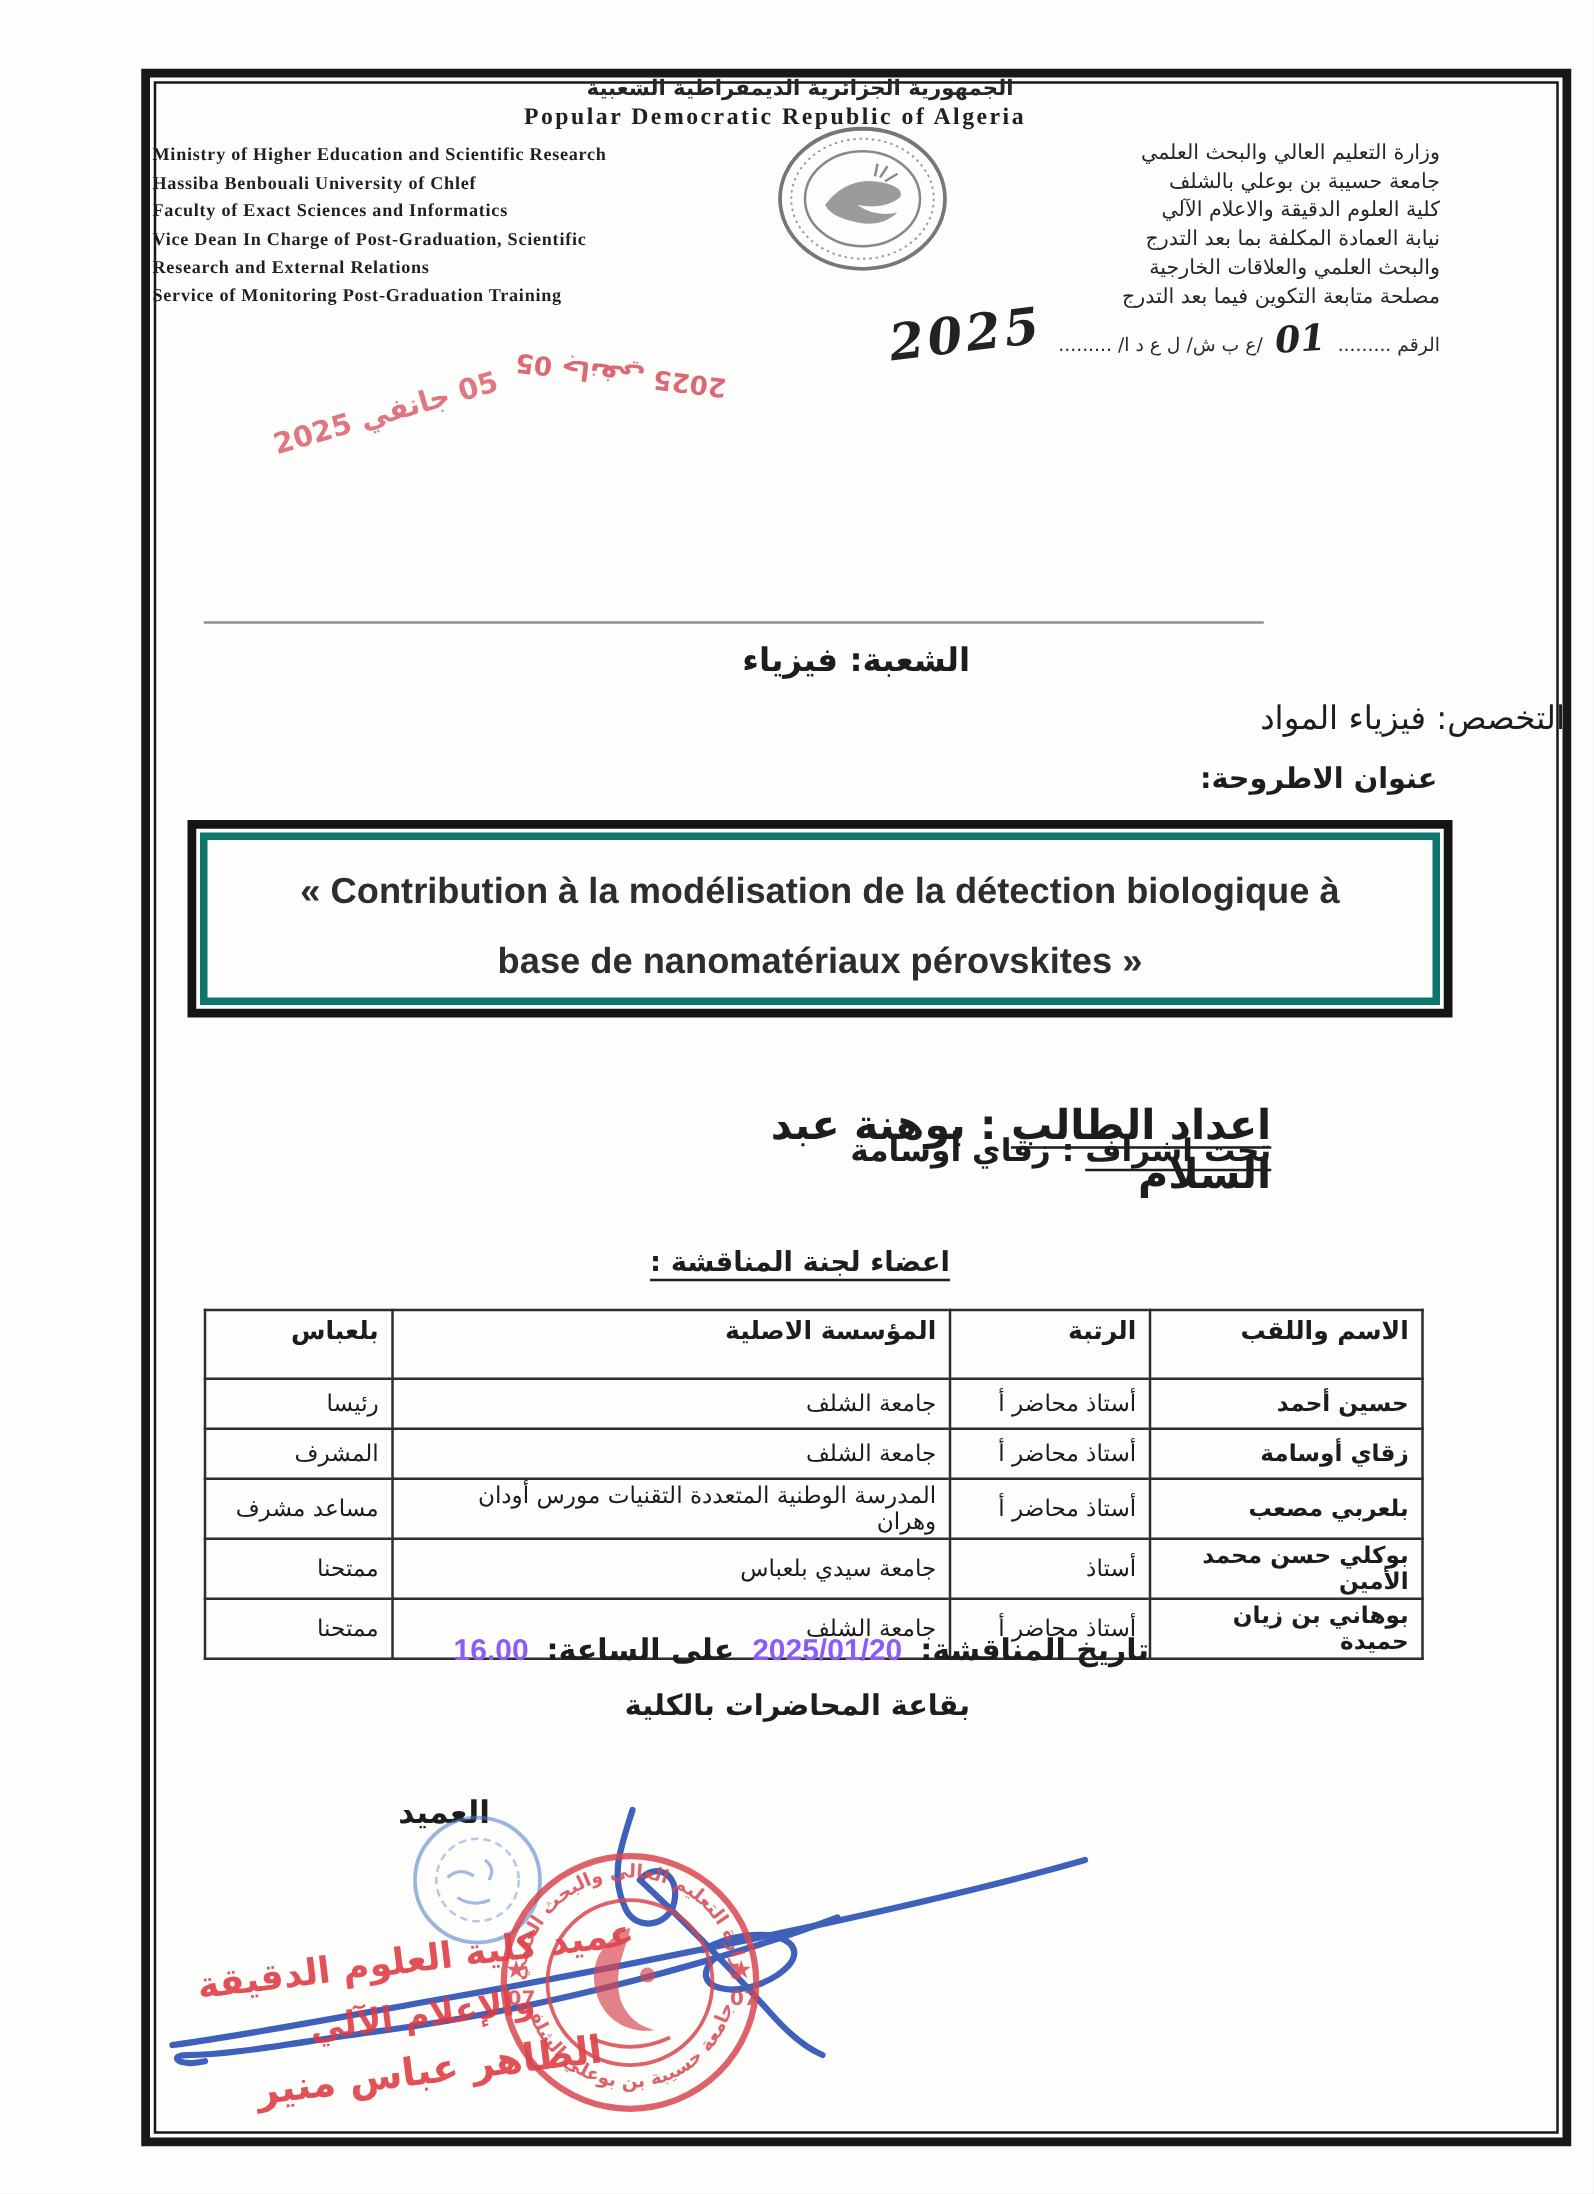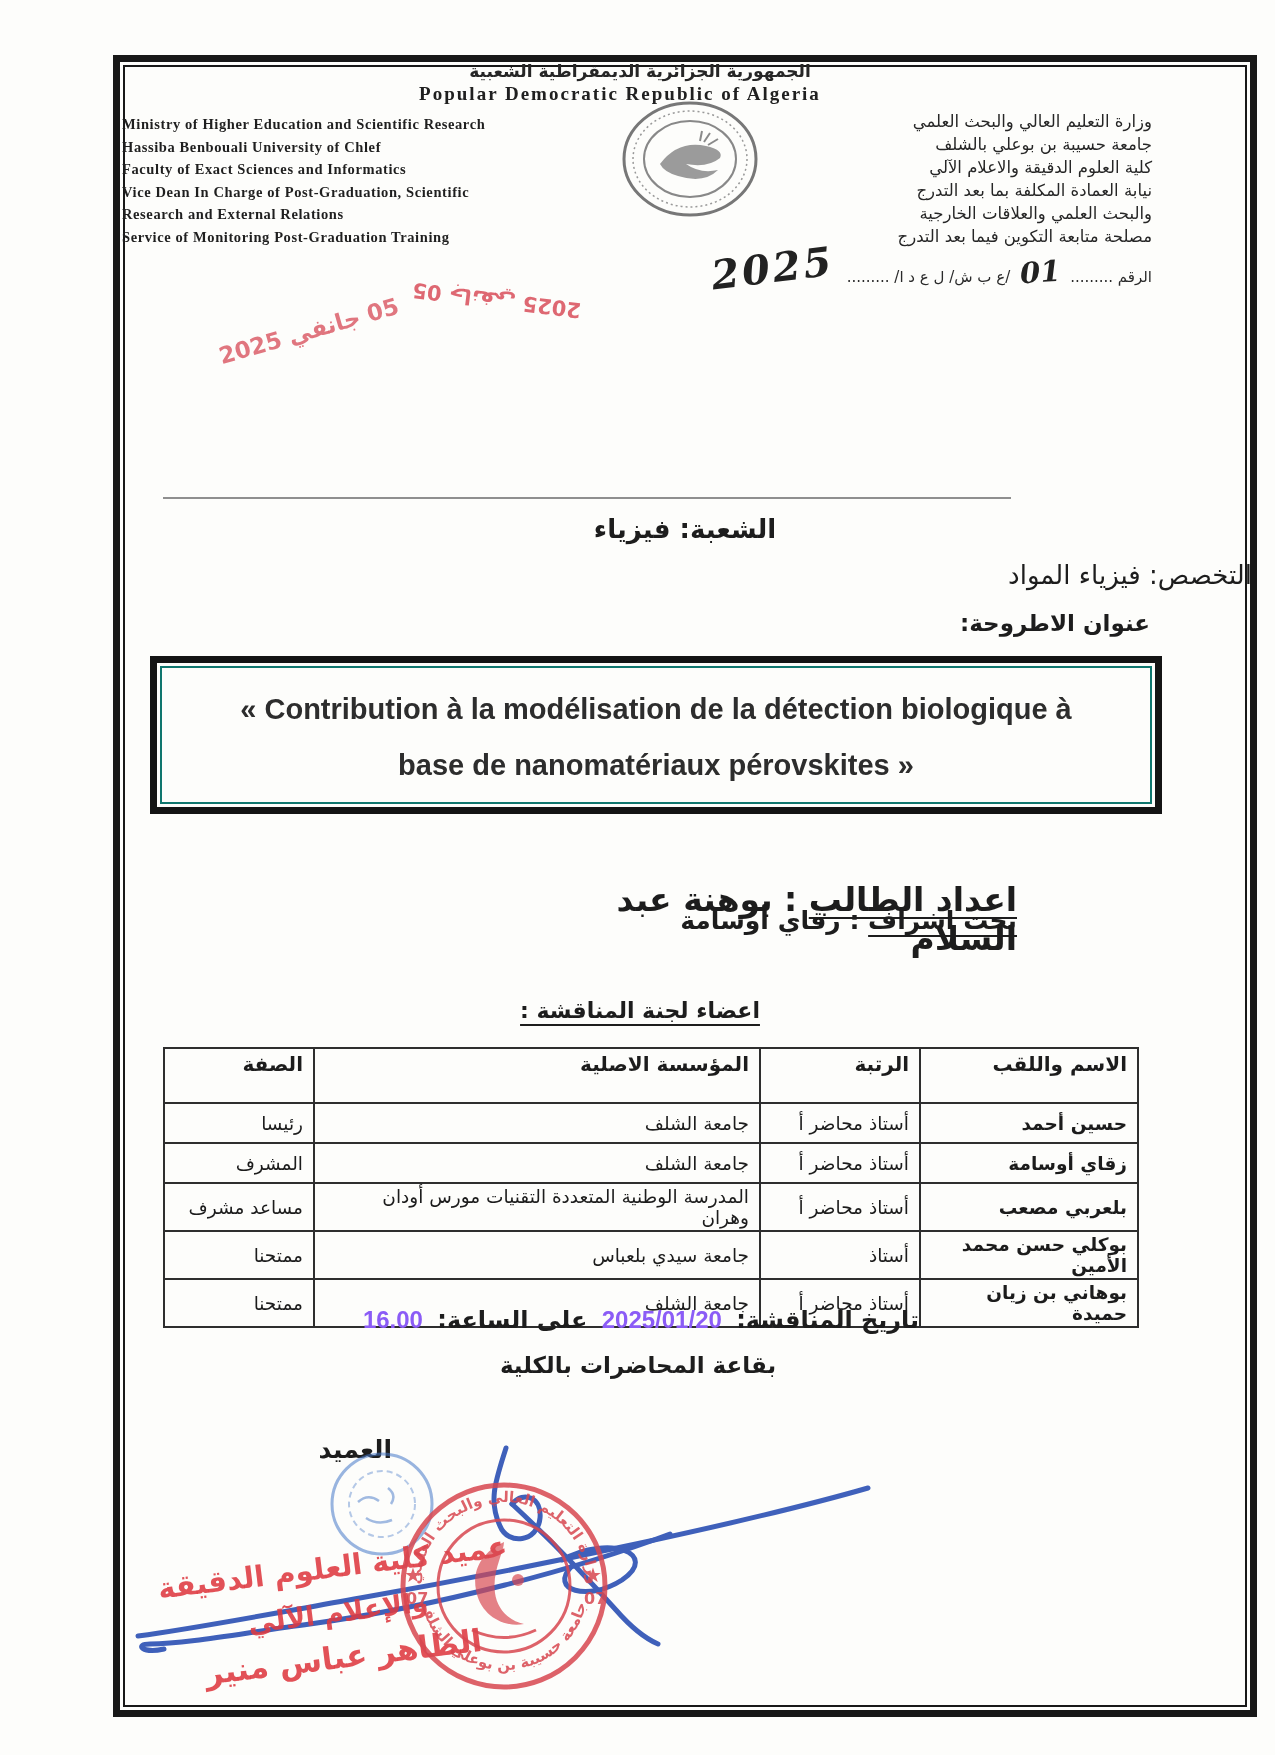--- a/index.html
+++ b/index.html
@@ -27,21 +27,21 @@
   .stamp-date{color:rgba(213,62,75,.78);font-weight:bold;white-space:nowrap;}
   .stamp-date-a{left:412px;top:288px;font-size:21px;transform:rotate(187deg);letter-spacing:2px;}
   .stamp-date-b{left:216px;top:318px;font-size:23px;transform:rotate(-16deg);letter-spacing:3px;opacity:.9;}
   
   .main-title{left:118px;top:388px;width:1134px;text-align:center;font-size:33px;font-weight:bold;color:#4e4e4e;}
   .title-rule{left:163px;top:497px;width:848px;height:2px;background:#8f8f8f;}
   .branch{left:118px;top:514px;width:1134px;text-align:center;font-size:26px;font-weight:bold;}
   .specialty{left:118px;top:560px;width:1134px;text-align:right;font-size:26px;font-weight:normal;}
   .thesis-label{left:850px;top:610px;width:300px;text-align:right;font-size:23px;font-weight:bold;}
   .thesis-box{left:150px;top:656px;width:1012px;height:158px;border:7px solid #141414;box-sizing:border-box;}
-  .thesis-box-inner{position:absolute;inset:3px;border:2px solid #0f766e;text-align:center;padding-top:13px;}
+  .thesis-box-inner{position:absolute;inset:3px;border:6px solid #0f766e;text-align:center;padding-top:13px;}
   .thesis-line{font-family:"Liberation Sans",sans-serif;font-size:29px;font-weight:bold;color:#2d2d2d;line-height:56px;}
   
   .student-line{left:575px;top:846px;width:442px;text-align:right;font-size:33px;font-weight:bold;margin-top:34px;}
   .supervisor-line{left:575px;top:906px;width:442px;text-align:right;font-size:25px;font-weight:bold;}
   .underlined{text-decoration:underline;text-decoration-thickness:2px;text-underline-offset:6px;}
   
   .committee-heading{left:400px;top:998px;width:480px;text-align:center;font-size:22px;font-weight:bold;}
   table.committee{position:absolute;left:163px;top:1047px;width:974px;border-collapse:collapse;
                   direction:rtl;font-size:18.5px;table-layout:fixed;color:#1c1c1c;}
   table.committee th,table.committee td{border:2px solid #2e2e2e;text-align:right;padding:2px 10px 2px 4px;overflow:hidden;}
@@ -145,21 +145,21 @@
       <col style="width:218px">
         <col style="width:160px">
         <col style="width:446px">
         <col style="width:150px">
     </colgroup>
     <thead>
       <tr>
         <th>الاسم واللقب</th>
         <th>الرتبة</th>
         <th>المؤسسة الاصلية</th>
-        <th>الصفة</th>
+        <th>بلعباس</th>
       </tr>
     </thead>
     <tbody>
       <tr>
         <td class="cell-name">حسين أحمد</td>
         <td>أستاذ محاضر أ</td>
         <td>جامعة الشلف</td>
         <td>رئيسا</td>
       </tr>
       <tr>

